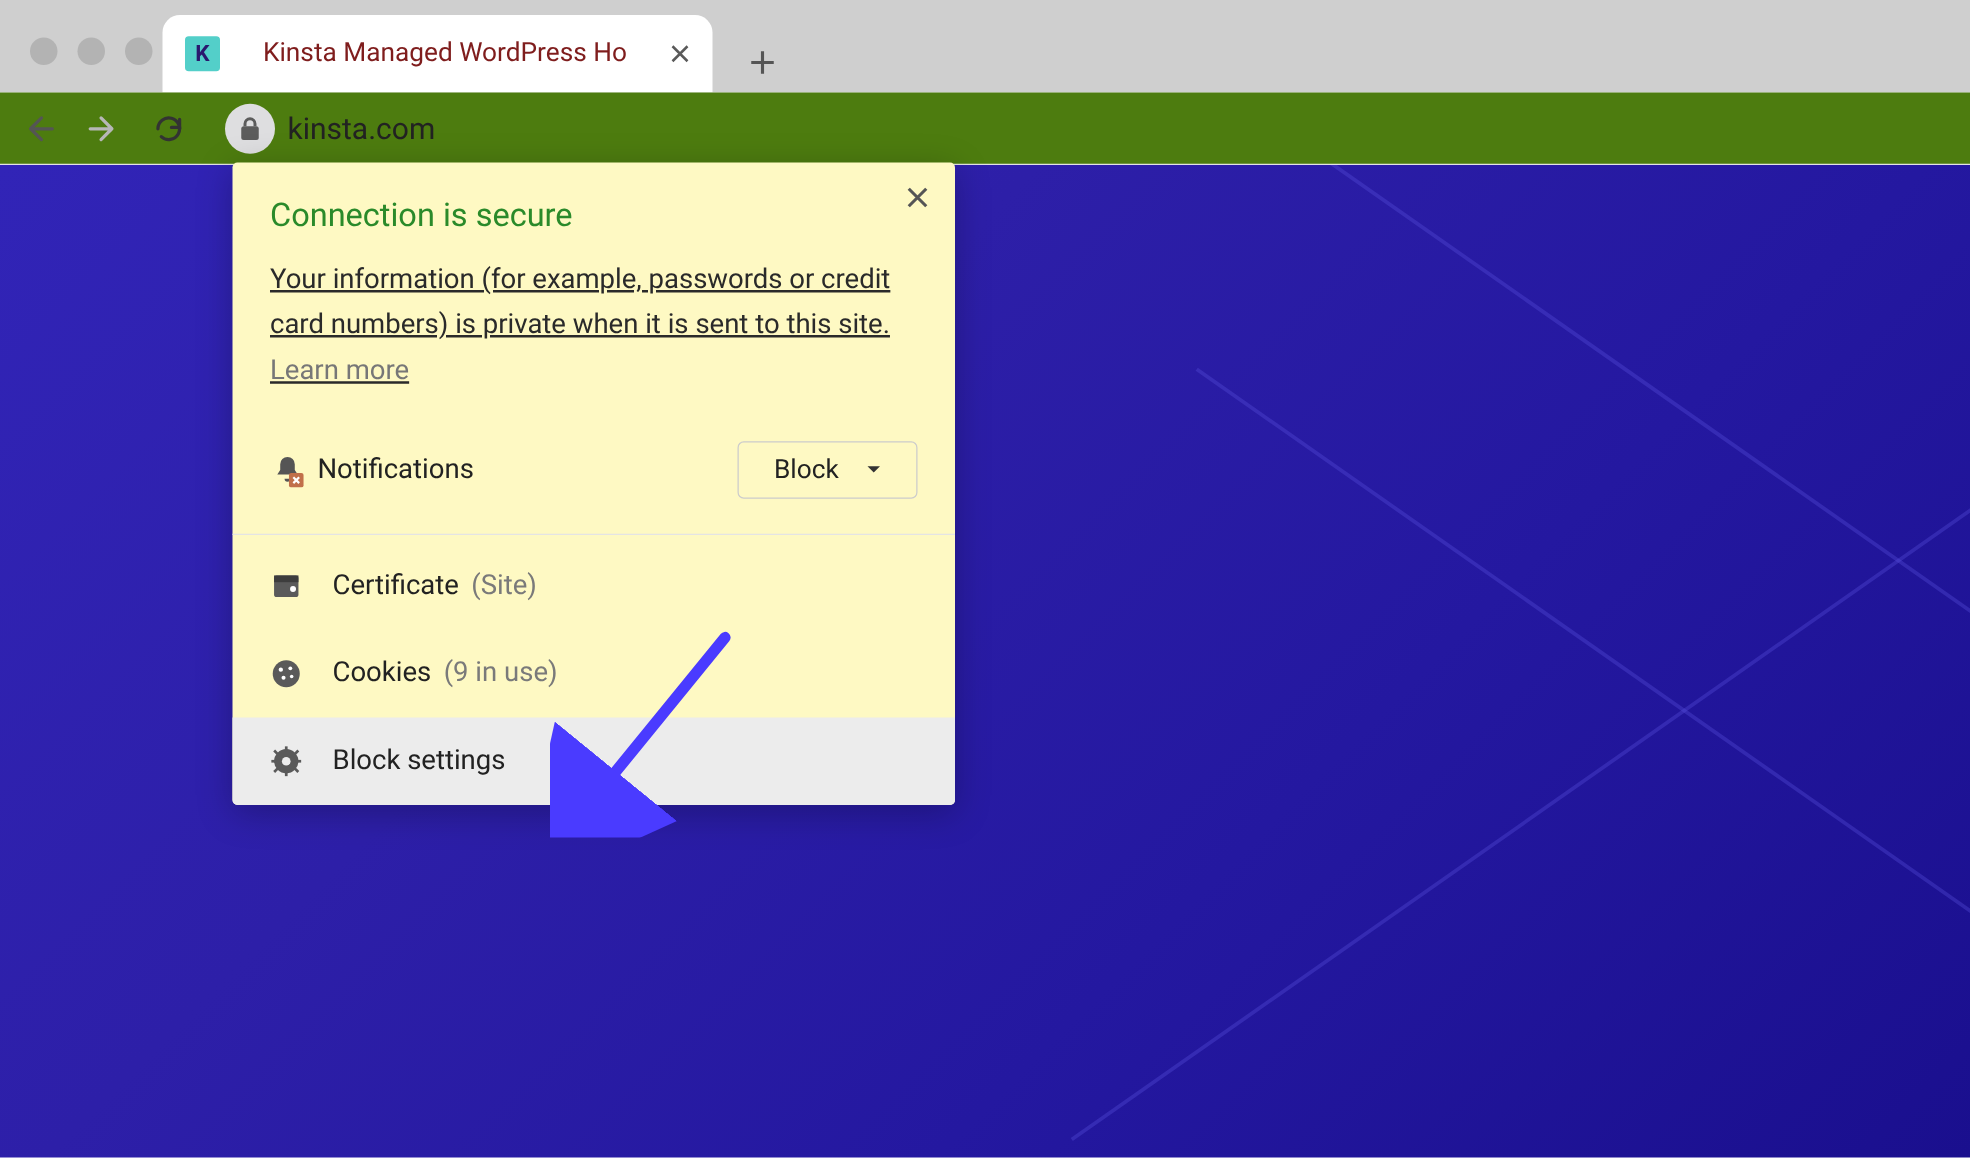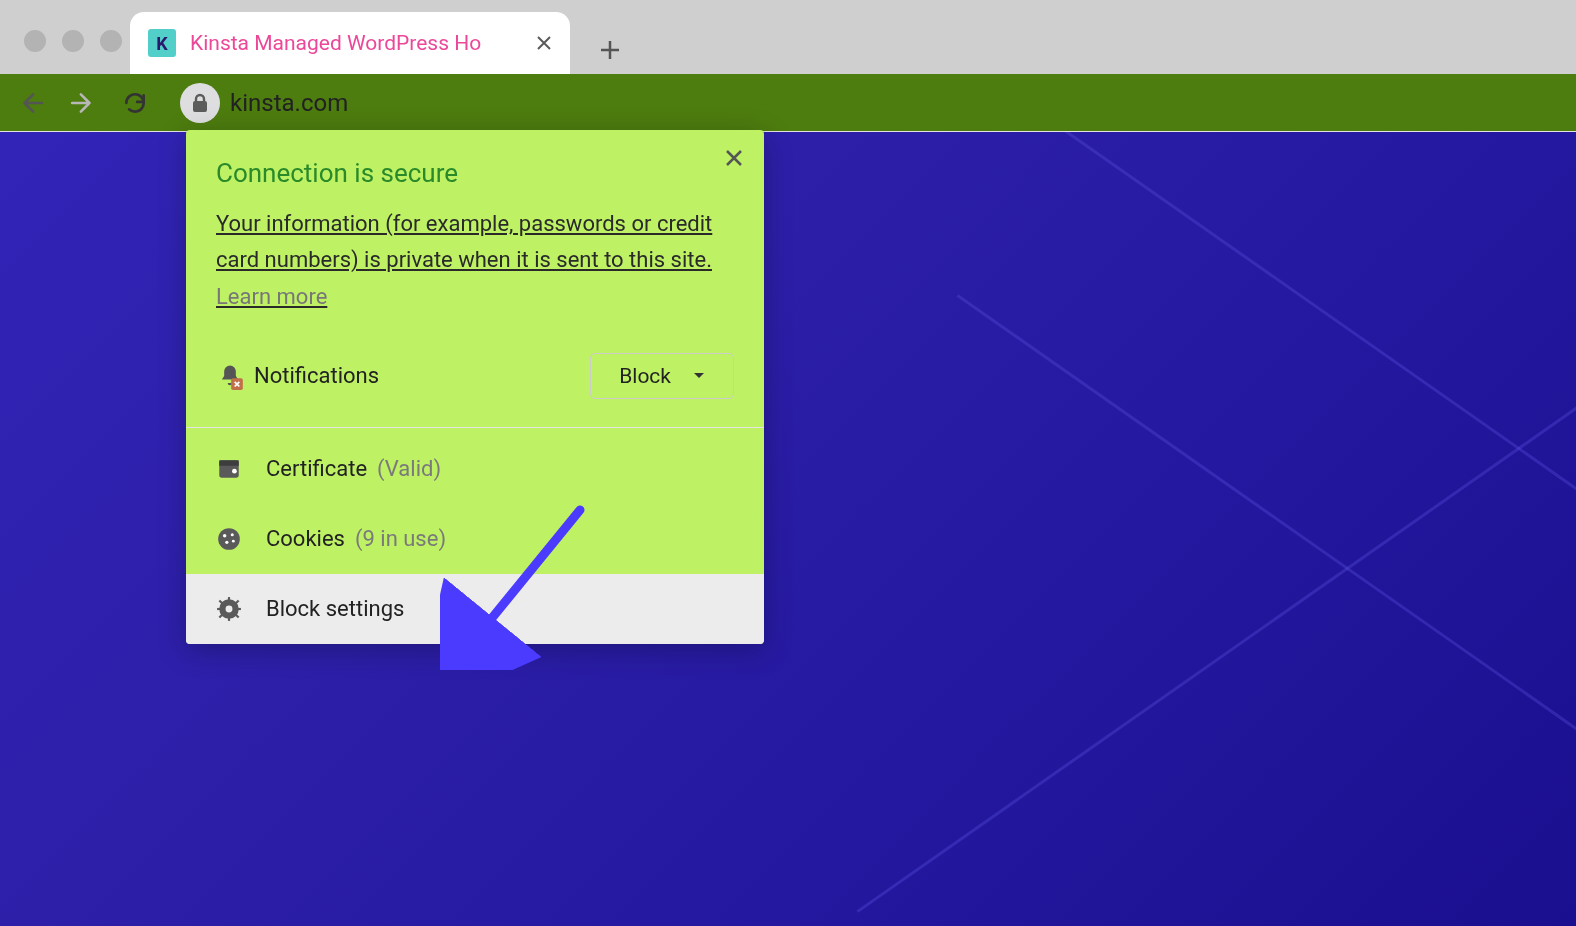--- a/index.html
+++ b/index.html
@@ -4,35 +4,35 @@
   <style>
     * { margin:0; padding:0; box-sizing:border-box; font-family: -apple-system, BlinkMacSystemFont, "Segoe UI", Roboto, Arial, sans-serif; }
     body { width:1576px; height:926px; background:#fff; overflow:hidden; position:relative; }
 
     .mac-buttons { position:absolute; top:30px; left:24px; display:flex; gap:16px; }
     .mac-btn { width:22px; height:22px; border-radius:50%; background:#b3b3b3; }
 
     .tab-bar { position:absolute; top:0; left:0; right:0; height:74px; background:#cfcfcf; display:flex; align-items:flex-end; }
     .tab { position:absolute; left:130px; bottom:0; width:440px; height:62px; background:#fff; border-top-left-radius:14px; border-top-right-radius:14px; display:flex; align-items:center; padding:0 18px; gap:14px; }
     .favicon { width:28px; height:28px; background:#53cfc9; display:flex; align-items:center; justify-content:center; color:#2a186e; font-weight:700; font-size:18px; border-radius:3px; }
-    .tab-title { font-size:21px; color:#ec4899; white-space:nowrap; overflow:hidden; flex:1; }
+    .tab-title { font-size:21px; color:#7f1d1d; white-space:nowrap; overflow:hidden; flex:1;text-align:center; }
     .tab-close { font-size:22px; color:#5a5a5a; cursor:pointer; }
     .new-tab-btn { position:absolute; left:590px; top:30px; width:40px; height:40px; border-radius:50%; display:flex; align-items:center; justify-content:center; font-size:28px; color:#444; cursor:pointer; }
 
     .toolbar { position:absolute; top:74px; left:0; right:0; height:58px; background:#4d7c0f; display:flex; align-items:center; padding:0 14px; gap:18px; border-bottom:1px solid #e3e3e3;}
     .nav-btn { width:34px; height:34px; display:flex; align-items:center; justify-content:center; color:#555; }
     .nav-btn.disabled { color:#b7b7b7; }
     .address-area { display:flex; align-items:center; gap:10px; margin-left:10px; }
     .padlock-wrap { width:40px; height:40px; border-radius:50%; background:#dedee0; display:flex; align-items:center; justify-content:center; }
     .url-text { font-size:24px; color:#222; }
 
     .page-bg { position:absolute; top:132px; left:0; right:0; bottom:0; background:linear-gradient(135deg,#3124b7 0%, #2d1fa8 35%, #2418a0 65%, #1a0f8e 100%); overflow:hidden; }
     .angled-line { position:absolute; border-top:3px solid rgba(90,80,220,.35); width:900px; }
 
-    .popover { position:absolute; top:130px; left:186px; width:578px; background:#bef264; border-radius:4px; box-shadow:0 6px 28px rgba(0,0,0,0.25); padding-bottom:0; }
+    .popover { position:absolute; top:130px; left:186px; width:578px; background:#fef9c3; border-radius:4px; box-shadow:0 6px 28px rgba(0,0,0,0.25); padding-bottom:0; }
     .popover-inner { padding:28px 30px 0 30px; }
     .close-x { position:absolute; top:18px; right:20px; font-size:26px; color:#555; cursor:pointer; }
     .secure-title { color:#2a8a2a; font-size:26px; margin-bottom:18px; }
     .desc { font-size:22px; color:#2a2a2a; line-height:1.65;text-decoration:underline; }
     .learn-more { color:#777; }
     .perm-row { display:flex; align-items:center; justify-content:space-between; margin-top:38px; padding-bottom:28px; }
     .perm-left { display:flex; align-items:center; gap:10px; }
     .perm-label { font-size:22px; color:#222; }
     .perm-dropdown { border:1px solid #ccc; border-radius:5px; padding:10px 28px; font-size:21px; color:#222; display:flex; align-items:center; gap:22px; cursor:pointer; }
     .divider { height:1px; background:#e4e4e4; margin:0 0 0 0; }
@@ -140,21 +140,21 @@
   <div class="menu-spacer"></div>
   <div class="menu-row">
     <span>
       <svg width="26" height="26" viewBox="0 0 24 24">
           <rect x="3" y="4" width="18" height="16" rx="2" fill="#5a5a5a"></rect>
           <rect x="3" y="4" width="18" height="5" fill="#3d3d3d"></rect>
           <circle cx="17" cy="14" r="2.2" fill="#fff"></circle>
         </svg>
     </span>
     <span>Certificate</span>
-    <span class="muted" style="margin-left:-14px;">(Valid)</span>
+    <span class="muted" style="margin-left:-14px;">(Site)</span>
   </div>
   <div class="menu-row">
     <span>
       <svg width="26" height="26" viewBox="0 0 24 24">
           <circle cx="12" cy="12" r="10" fill="#5a5a5a"></circle>
           <circle cx="8" cy="9" r="1.6" fill="#fff"></circle>
           <circle cx="15" cy="8" r="1.4" fill="#fff"></circle>
           <circle cx="10" cy="15" r="1.5" fill="#fff"></circle>
           <circle cx="16" cy="14" r="1.3" fill="#fff"></circle>
         </svg>

